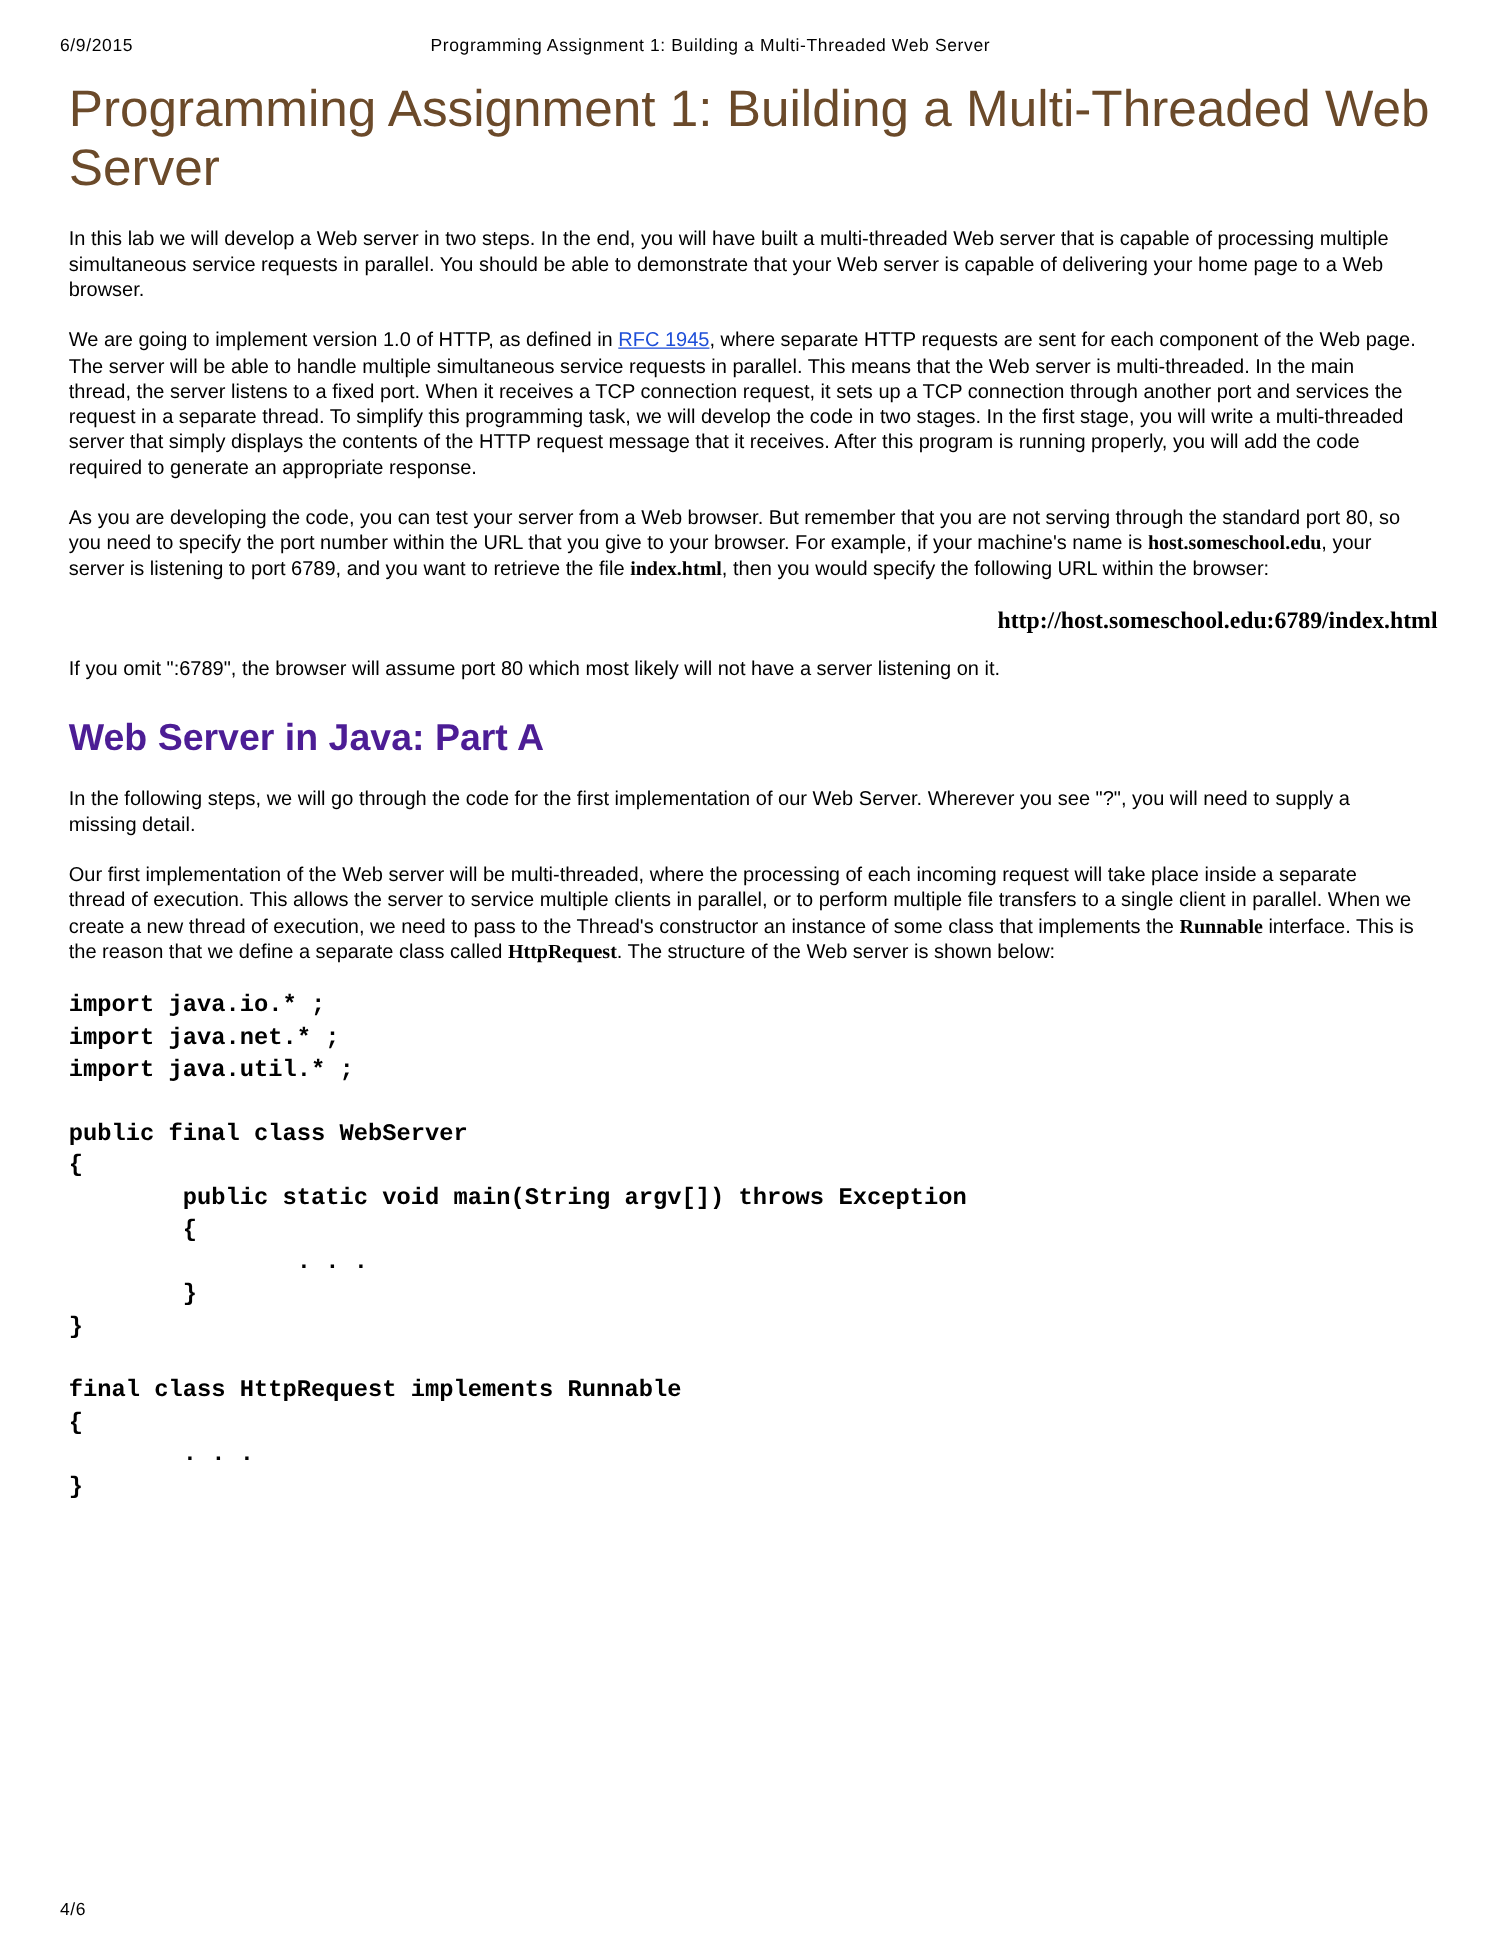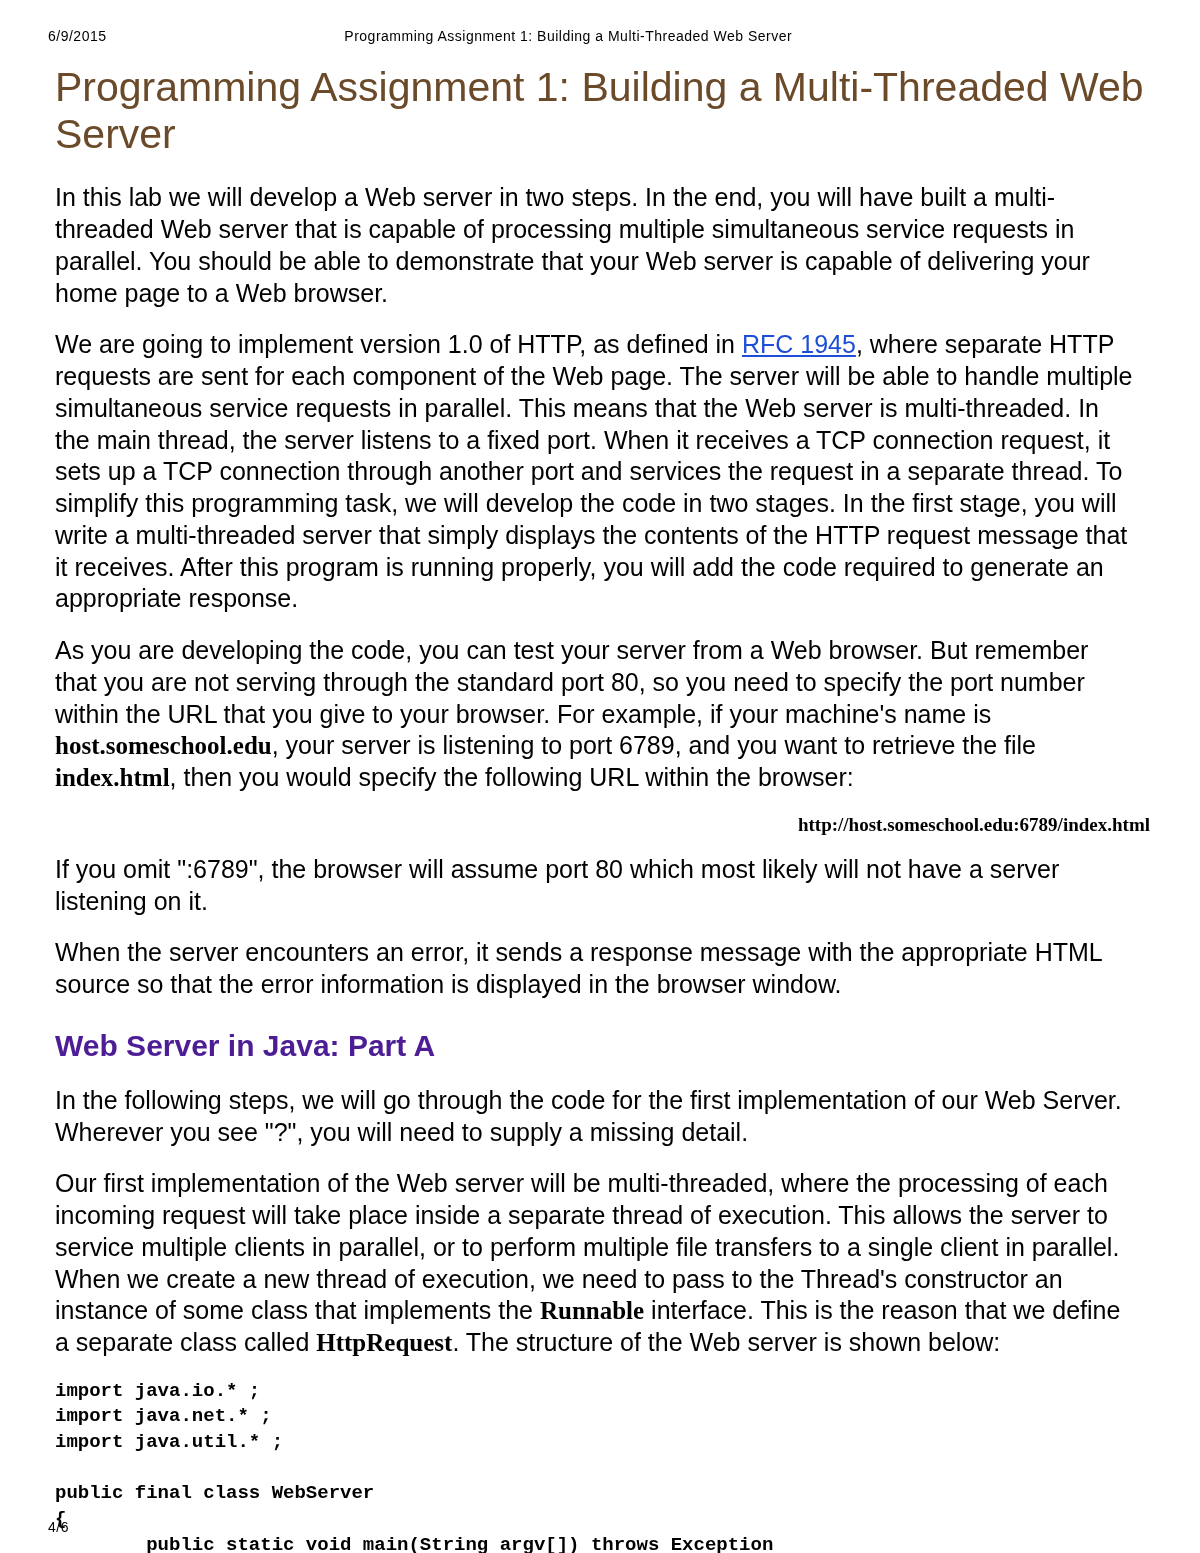--- a/index.html
+++ b/index.html
@@ -27,21 +27,21 @@
   h1.page-title {
     font-family: Arial, Helvetica, sans-serif;
     font-weight: 400;
     font-size: 41px;
     color: #6b4a2a;
     margin: 8px 0 24px 0;
     line-height: 1.15;
     letter-spacing: 0px;
   }
   p.body {
-    font-size: 25px;
+    font-size: 16px;
     line-height: 1.27;
     margin: 0 16px 20px 0;
     color: #000;
     letter-spacing: 0px;
   }
   a.rfc {
     color: #1d4ed8;
     text-decoration: underline;
   }
   .mono, code, pre {
@@ -98,21 +98,20 @@
   </p>
 
   <p class="body">
     <span>As you are developing the code, you can test your server from a Web browser. But remember that you are not serving through the standard port 80, so you need to specify the port number within the URL that you give to your browser. For example, if your machine's name is </span><code class="mono">host.someschool.edu</code><span>, your server is listening to port 6789, and you want to retrieve the file </span><code class="mono">index.html</code><span>, then you would specify the following URL within the browser:</span>
   </p>
 
   <pre class="url-line">http://host.someschool.edu:6789/index.html</pre>
 
   <p class="body">If you omit ":6789", the browser will assume port 80 which most likely will not have a server listening on it.</p>
 
-  <p class="body">When the server encounters an error, it sends a response message with the appropriate HTML source so that the error information is displayed in the browser window.</p>
 
   <h2 class="section">Web Server in Java: Part A</h2>
 
   <p class="body">In the following steps, we will go through the code for the first implementation of our Web Server. Wherever you see "?", you will need to supply a missing detail.</p>
 
   <p class="body">
     <span>Our first implementation of the Web server will be multi-threaded, where the processing of each incoming request will take place inside a separate thread of execution. This allows the server to service multiple clients in parallel, or to perform multiple file transfers to a single client in parallel. When we create a new thread of execution, we need to pass to the Thread's constructor an instance of some class that implements the </span><code class="mono">Runnable</code><span> interface. This is the reason that we define a separate class called </span><code class="mono">HttpRequest</code><span>. The structure of the Web server is shown below:</span>
   </p>
 
   <pre class="code-block">import java.io.* ;

